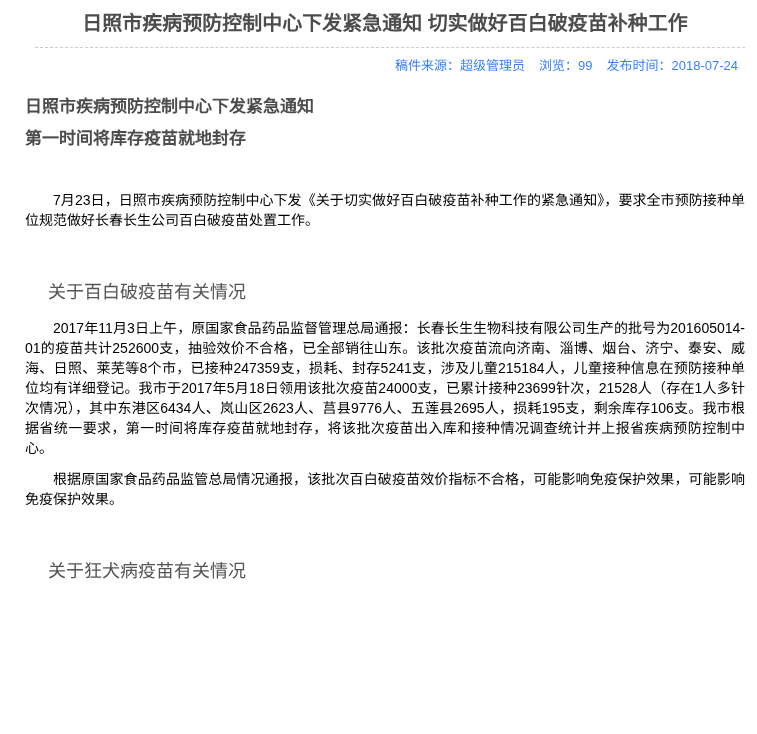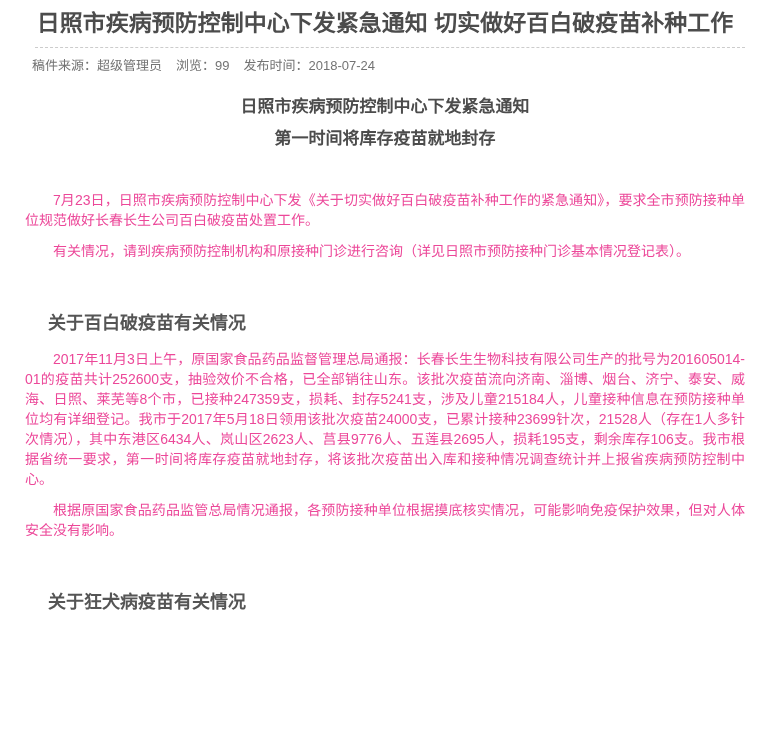--- a/index.html
+++ b/index.html
@@ -13,68 +13,68 @@
     font-family: "Liberation Sans", "DejaVu Sans", sans-serif;
     color: #666666;
     box-sizing: border-box;
   }
   .page {
     padding: 12px 12px 30px 25px;
     box-sizing: border-box;
   }
   .page-title {
     margin: 0;
-    font-size: 23px;
+    font-size: 20px;
     line-height: 22px;
     font-weight: bold;
     color: #4c4c4c;
     text-align: center;
   }
   .dashed-divider {
     border: none;
     border-top: 1px dashed #cccccc;
     margin: 13px 0 0 10px;
     height: 0;
   }
   .meta {
     margin-top: 9px;
-    text-align: left;
+    text-align: right;
     font-size: 13px;
-    color: #737373;
+    color: #3b82f6;
     line-height: 18px;
   }
   .meta .seg {
     margin: 0 7px;
     white-space: nowrap;
   }
   .subtitle {
     margin: 0;
     font-size: 17px;
     line-height: 22px;
     font-weight: bold;
     color: #4c4c4c;
-    text-align: center;
+    text-align: left;
   }
   .subtitle.first { margin-top: 21px; }
   .subtitle.second { margin-top: 10px; }
   .body-text p {
     margin: 0 0 11px 0;
     font-size: 14px;
     line-height: 20px;
-    color: #ec4899;
+    color: #000000;
     text-indent: 2em;
     text-align: justify;
   }
   .body-text { margin-top: 40px; }
   .section-heading {
     margin: 50px 0 14px 0;
     padding-left: 23px;
     font-size: 18px;
     line-height: 24px;
-    font-weight: bold;
+    font-weight: normal;
     color: #555555;
     text-align: left;
   }
 </style>
 </head>
 <body>
 
 <div class="page">
 
   <h1 class="page-title">日照市疾病预防控制中心下发紧急通知 切实做好百白破疫苗补种工作</h1>
@@ -84,23 +84,22 @@
   <div class="meta">
     <span class="seg"><span>稿件来源：</span><span>超级管理员</span></span><span class="seg"><span>浏览：</span><span>99</span></span><span class="seg"><span>发布时间：</span><span>2018-07-24</span></span>
   </div>
 
   <h2 class="subtitle first">日照市疾病预防控制中心下发紧急通知</h2>
   <h2 class="subtitle second">第一时间将库存疫苗就地封存</h2>
 
   <div class="body-text">
 
     <p>7月23日，日照市疾病预防控制中心下发《关于切实做好百白破疫苗补种工作的紧急通知》，要求全市预防接种单位规范做好长春长生公司百白破疫苗处置工作。</p>
-    <p>有关情况，请到疾病预防控制机构和原接种门诊进行咨询（详见日照市预防接种门诊基本情况登记表）。</p>
 
     <h3 class="section-heading">关于百白破疫苗有关情况</h3>
     <p>2017年11月3日上午，原国家食品药品监督管理总局通报：长春长生生物科技有限公司生产的批号为201605014-01的疫苗共计252600支，抽验效价不合格，已全部销往山东。该批次疫苗流向济南、淄博、烟台、济宁、泰安、威海、日照、莱芜等8个市，已接种247359支，损耗、封存5241支，涉及儿童215184人，儿童接种信息在预防接种单位均有详细登记。我市于2017年5月18日领用该批次疫苗24000支，已累计接种23699针次，21528人（存在1人多针次情况），其中东港区6434人、岚山区2623人、莒县9776人、五莲县2695人，损耗195支，剩余库存106支。我市根据省统一要求，第一时间将库存疫苗就地封存，将该批次疫苗出入库和接种情况调查统计并上报省疾病预防控制中心。</p>
-    <p>根据原国家食品药品监管总局情况通报，各预防接种单位根据摸底核实情况，可能影响免疫保护效果，但对人体安全没有影响。</p>
+    <p>根据原国家食品药品监管总局情况通报，该批次百白破疫苗效价指标不合格，可能影响免疫保护效果，可能影响免疫保护效果。</p>
 
     <h3 class="section-heading">关于狂犬病疫苗有关情况</h3>
 
   </div>
 
 </div>
 
 </body></html>

